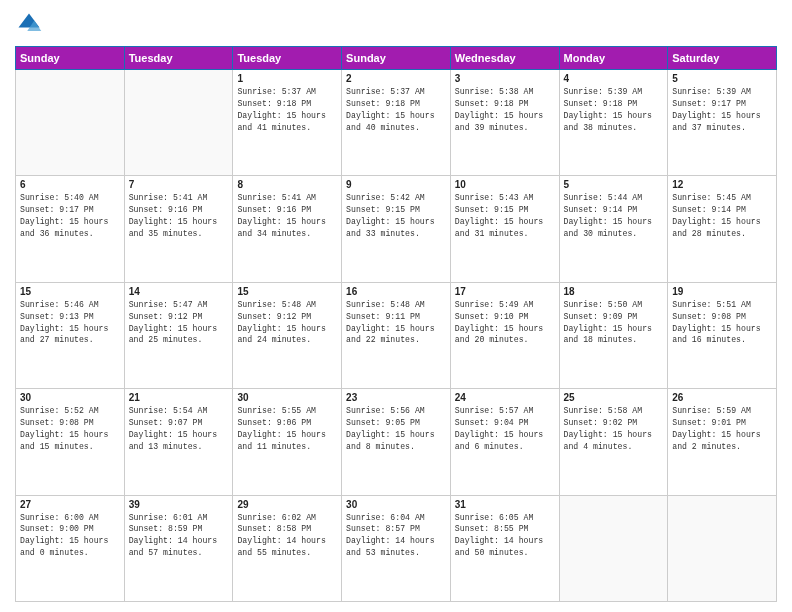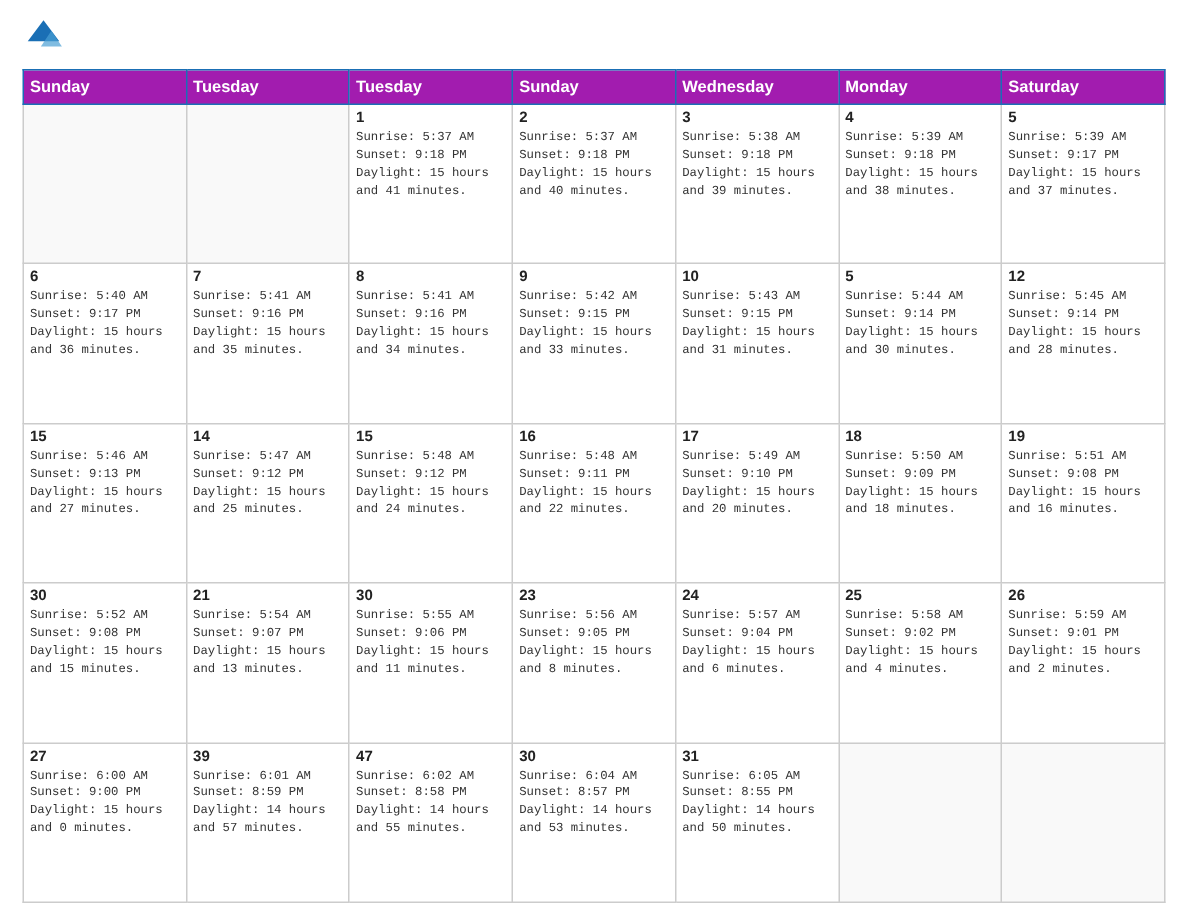--- a/index.html
+++ b/index.html
@@ -256,21 +256,21 @@
         <tr class="week-row">
           <td>
             <span class="day-num">27</span>
             <div class="day-info">Sunrise: 6:00 AM<br>Sunset: 9:00 PM<br>Daylight: 15 hours and 0 minutes.</div>
           </td>
           <td>
             <span class="day-num">39</span>
             <div class="day-info">Sunrise: 6:01 AM<br>Sunset: 8:59 PM<br>Daylight: 14 hours and 57 minutes.</div>
           </td>
           <td>
-            <span class="day-num">47</span>
+            <span class="day-num">29</span>
             <div class="day-info">Sunrise: 6:02 AM<br>Sunset: 8:58 PM<br>Daylight: 14 hours and 55 minutes.</div>
           </td>
           <td>
             <span class="day-num">30</span>
             <div class="day-info">Sunrise: 6:04 AM<br>Sunset: 8:57 PM<br>Daylight: 14 hours and 53 minutes.</div>
           </td>
           <td>
             <span class="day-num">31</span>
             <div class="day-info">Sunrise: 6:05 AM<br>Sunset: 8:55 PM<br>Daylight: 14 hours and 50 minutes.</div>
           </td>

